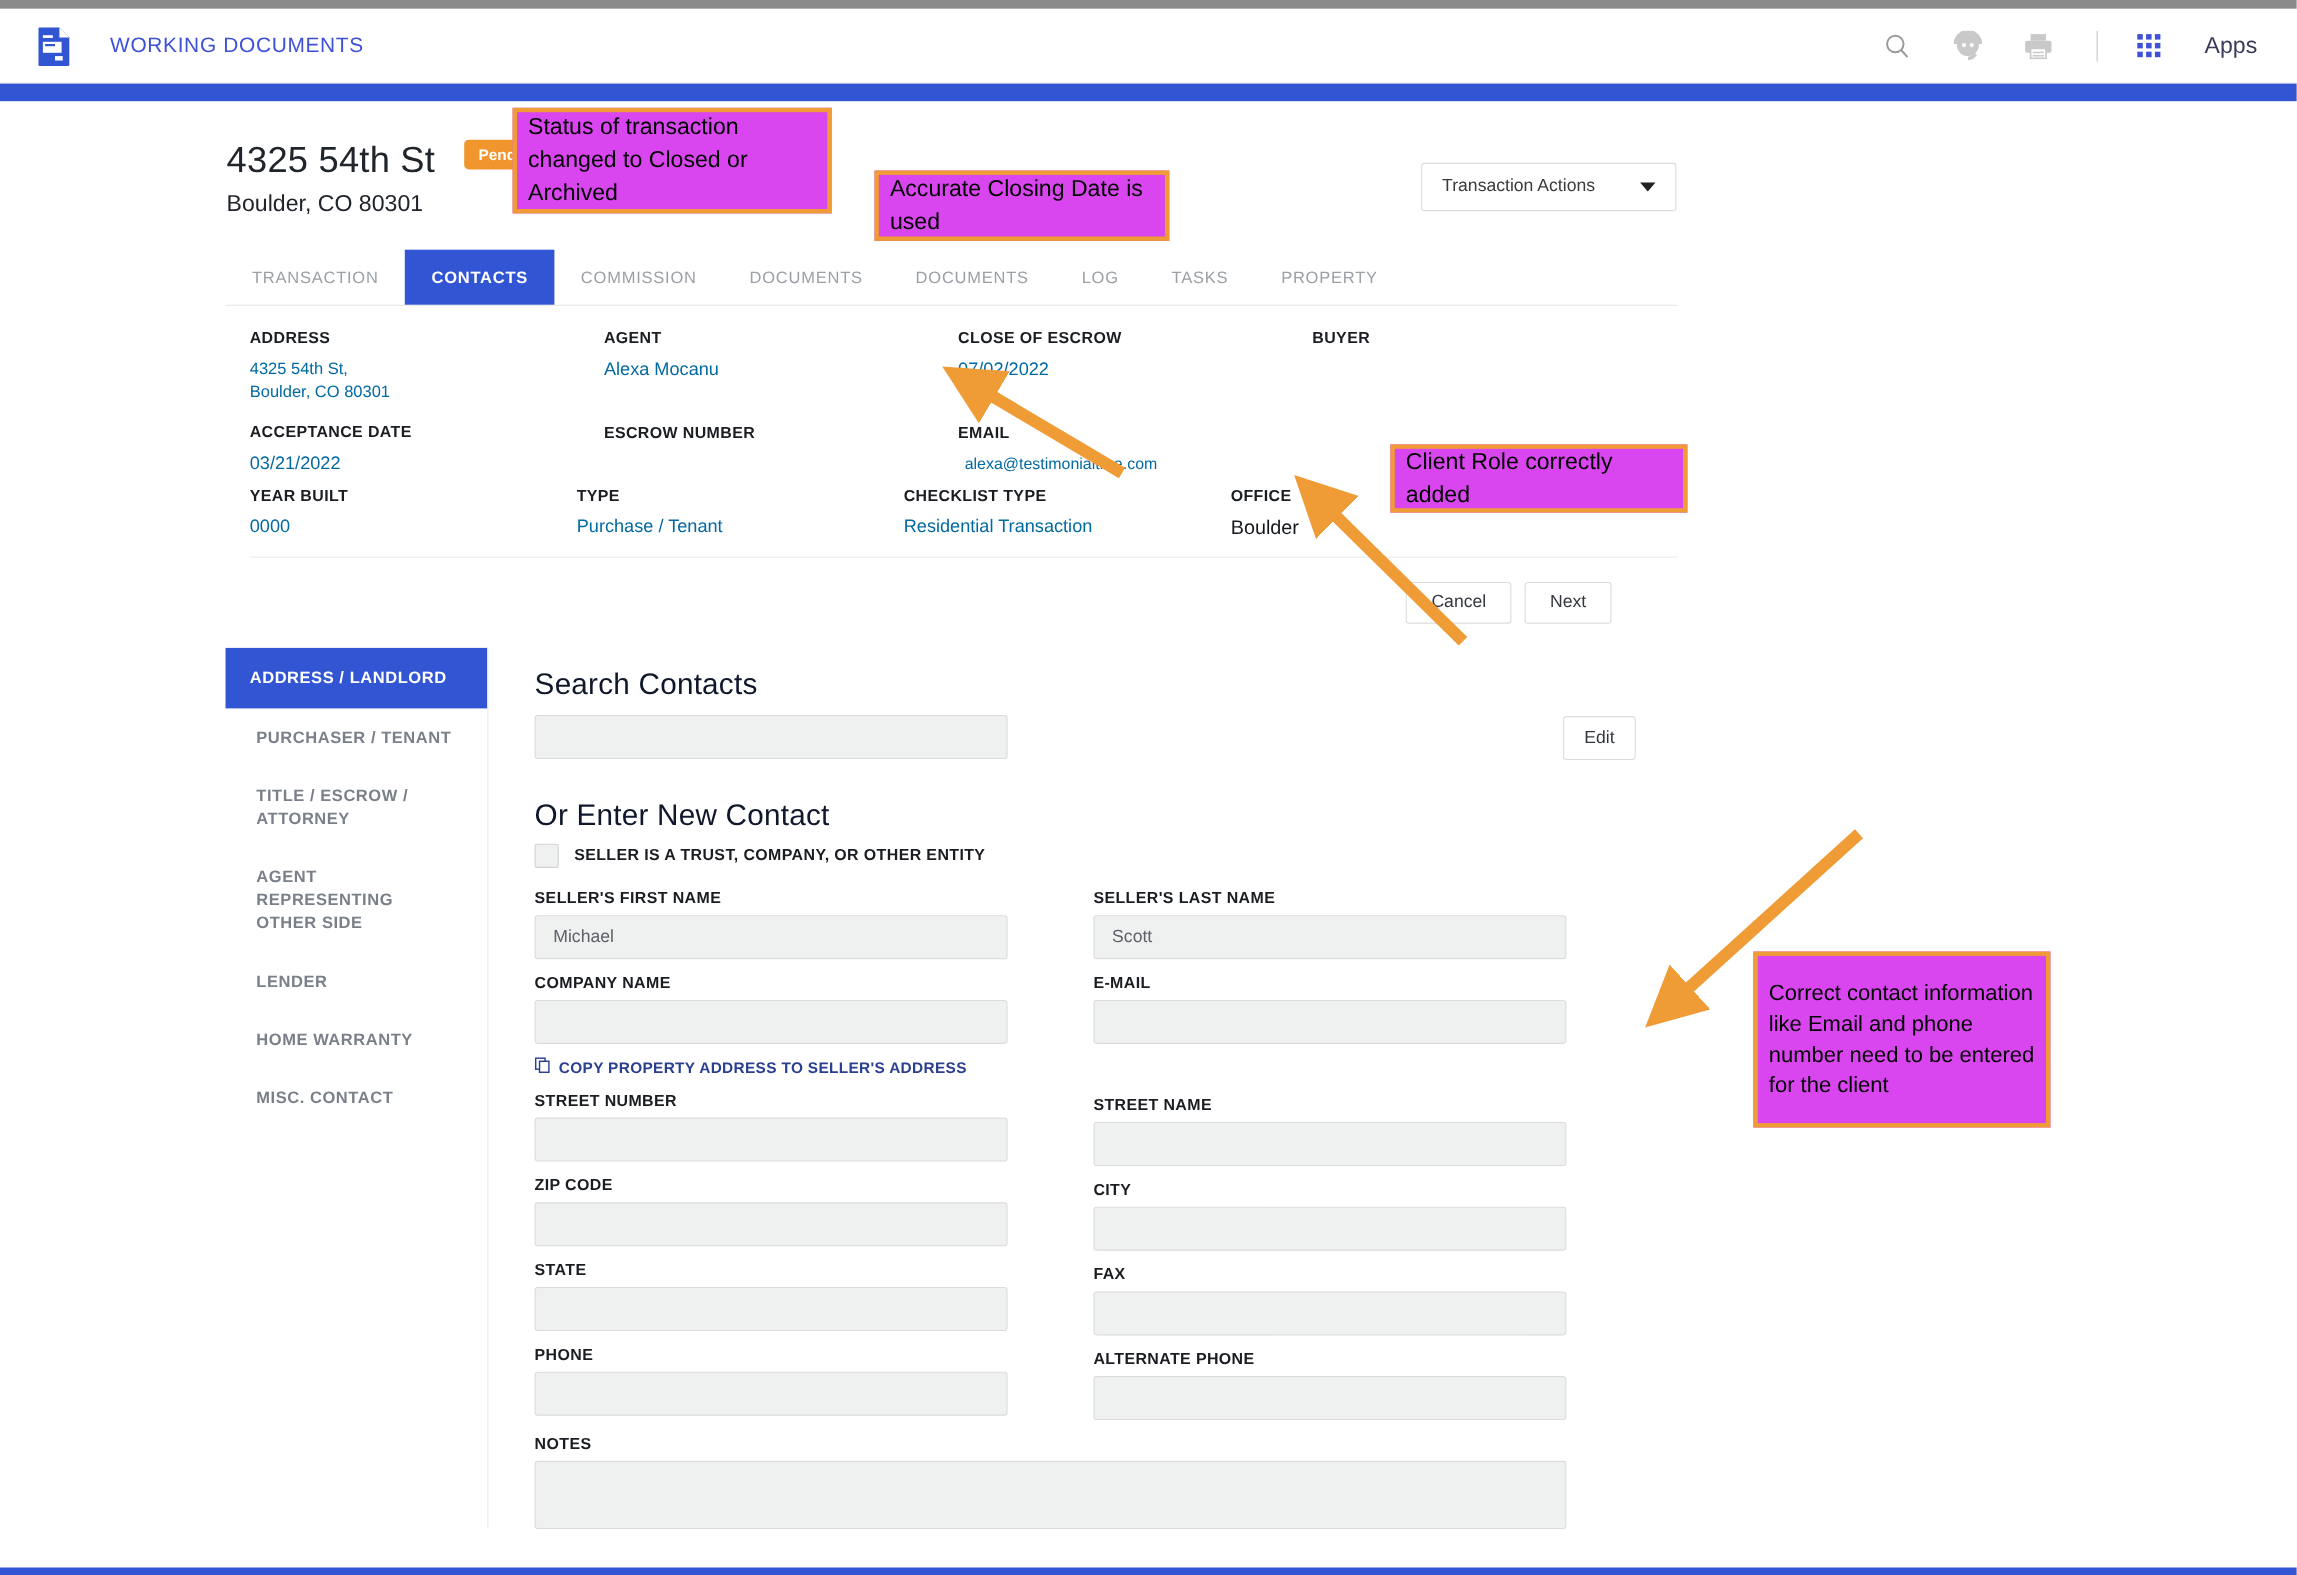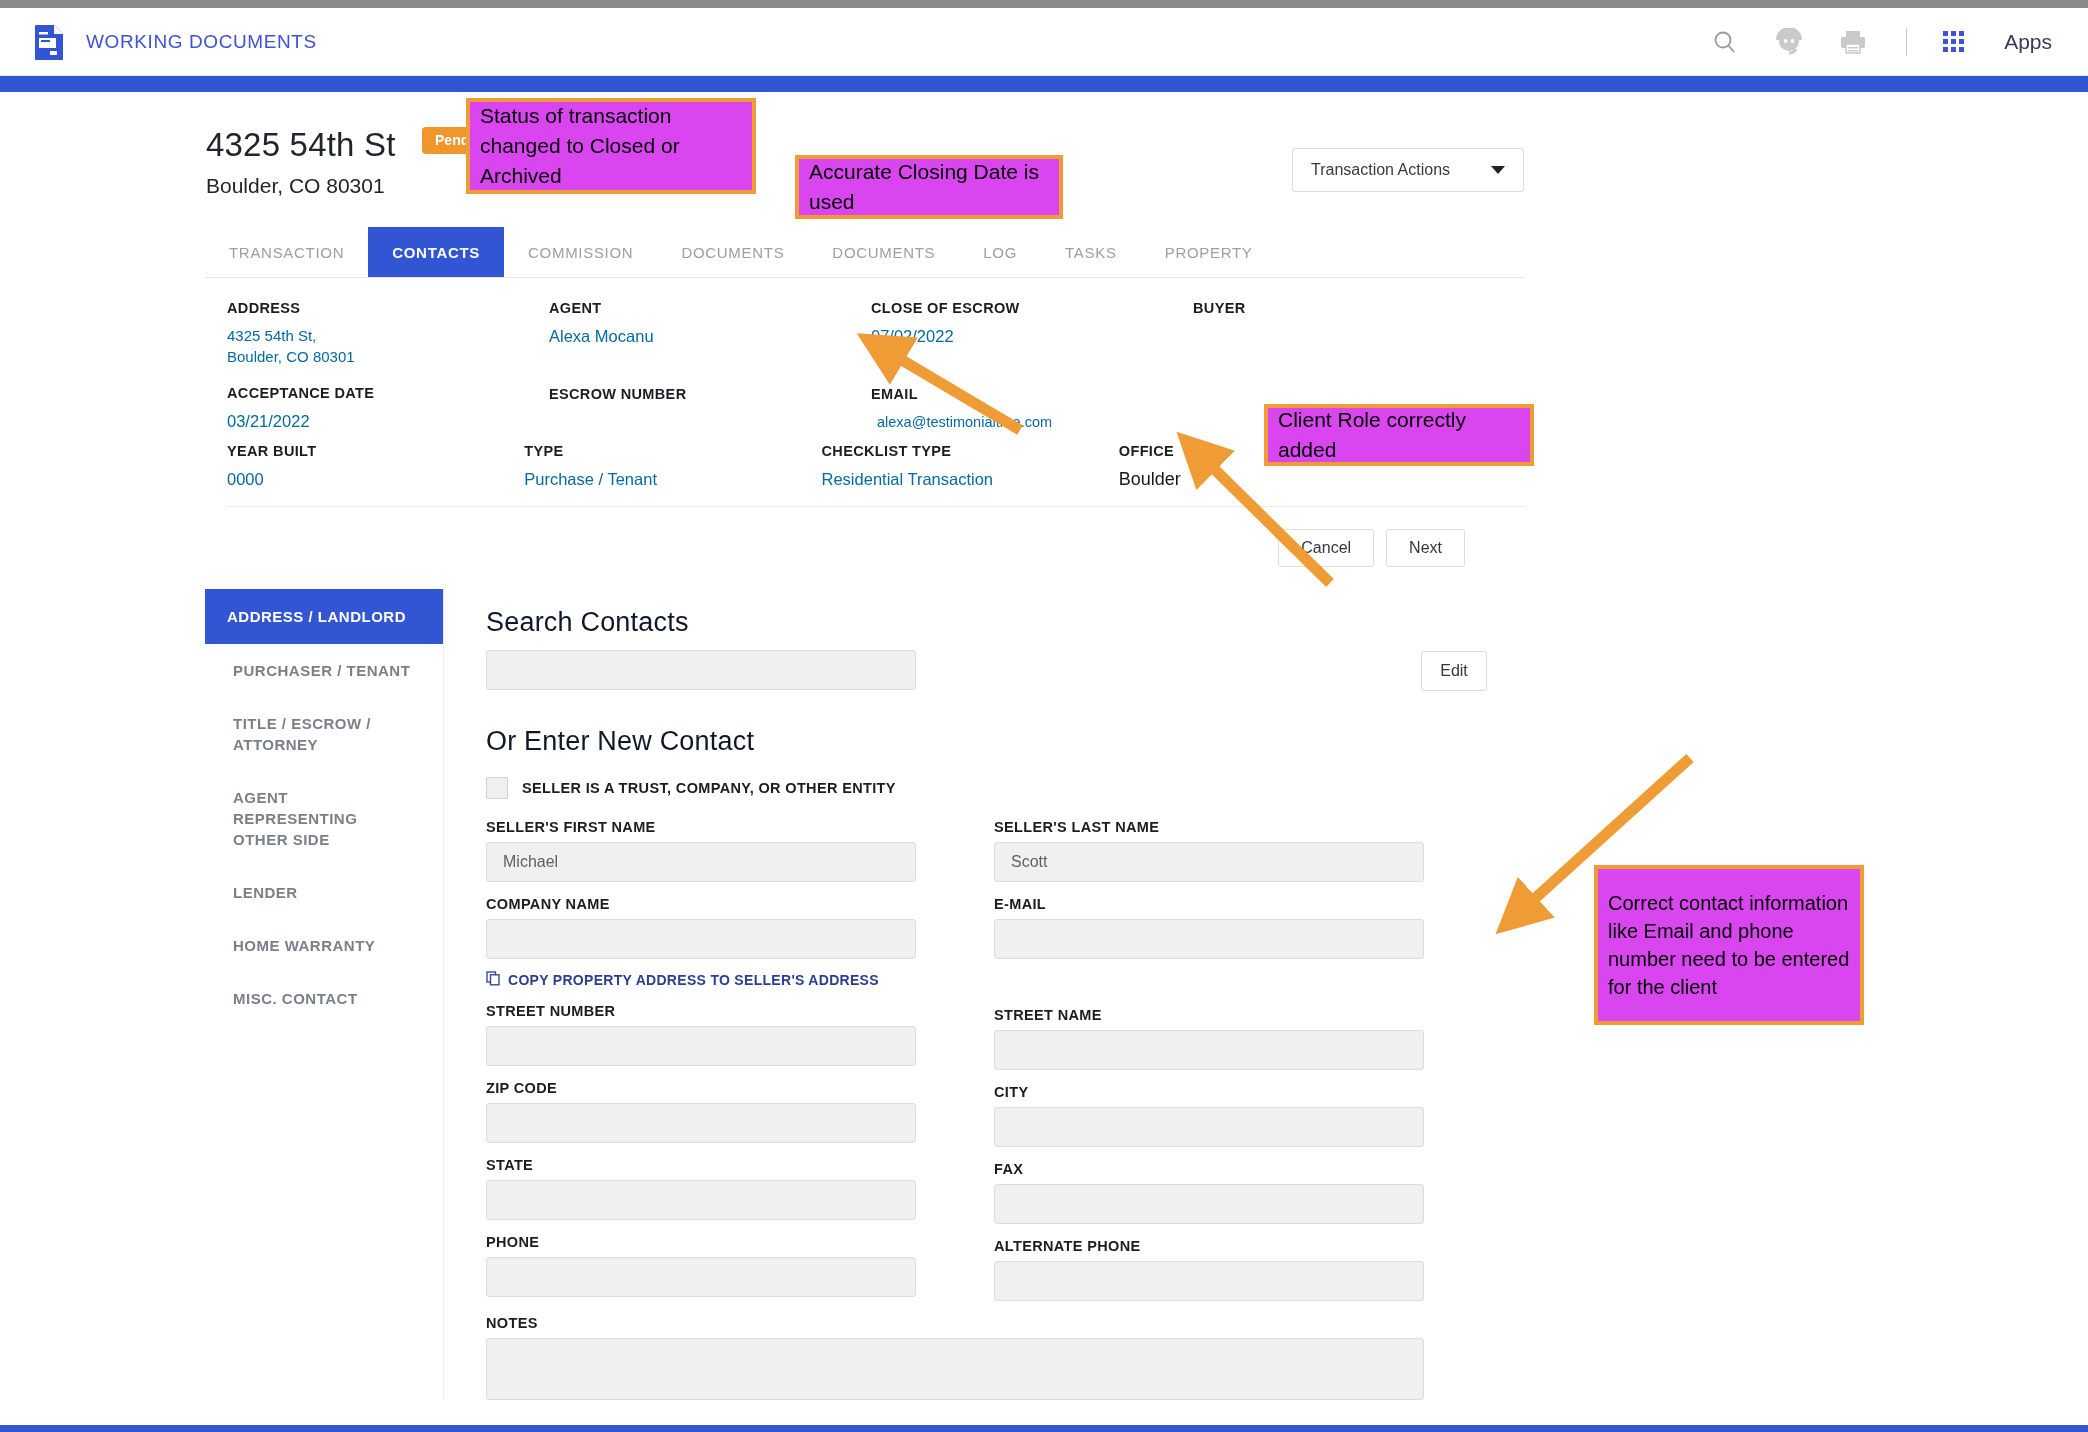--- a/index.html
+++ b/index.html
@@ -18,21 +18,21 @@
     height: 8px; width: 100%;
     background: #8a8a8a;
   }
   .appbar {
     height: 68px; width: 100%;
     background: #ffffff;
     display: flex; align-items: center;
     padding: 0 36px 0 34px;
     border-bottom: 1px solid #ececec;
   }
-  .brand { display: flex; align-items: center; gap: 22px; }
+  .brand { display: flex; align-items: center; gap: 36px; }
   .brand-icon { width: 30px; height: 36px; position: relative; }
   .brand-title {
     color: #3f51d6; font-size: 19px; letter-spacing: .6px;
     font-weight: 400;
   }
   .appbar-right {
     margin-left: auto; display: flex; align-items: center; gap: 30px;
   }
   .icon-btn { width: 34px; height: 34px; display:flex; align-items:center; justify-content:center; }
   .vdiv { width:1px; height:28px; background:#c9c9c9; margin: 0 6px; }
@@ -128,21 +128,21 @@
   }
   .search-wrap { width: 430px; margin-top: 12px; }
   .edit-btn {
     position:absolute; right: 38px; top: 62px;
     width: 66px; height: 40px; border:1px solid #dcdcdc; background:#fff;
     border-radius:3px; display:flex; align-items:center; justify-content:center;
     font-size: 16px; color:#33373d;
   }
   .form-h2 { margin-top: 36px; }
 
-  .cbrow { display:flex; align-items:center; gap:14px; margin-top: 20px; }
+  .cbrow { display:flex; align-items:center; gap:14px; margin-top: 10px; }
   .cbox { width:22px;height:22px;background:#eff0f0;border:1px solid #d2d2d2;border-radius:2px; }
   .cblabel { font-size:14.5px; font-weight:700; letter-spacing:.35px; color:#1a1d21; }
 
   .grid2 { display:flex; gap: 78px; margin-top: 20px; }
   .gcol { width: 430px; }
   .flabel { font-size:14.5px; font-weight:700; letter-spacing:.35px; color:#1a1d21; margin: 14px 0 7px; }
   .flabel:first-child { margin-top: 0; }
   .copy-link {
     display:flex; align-items:center; gap:7px; margin-top: 12px;
     font-size: 14px; font-weight:700; letter-spacing:.3px; color:#2a3f8f;

